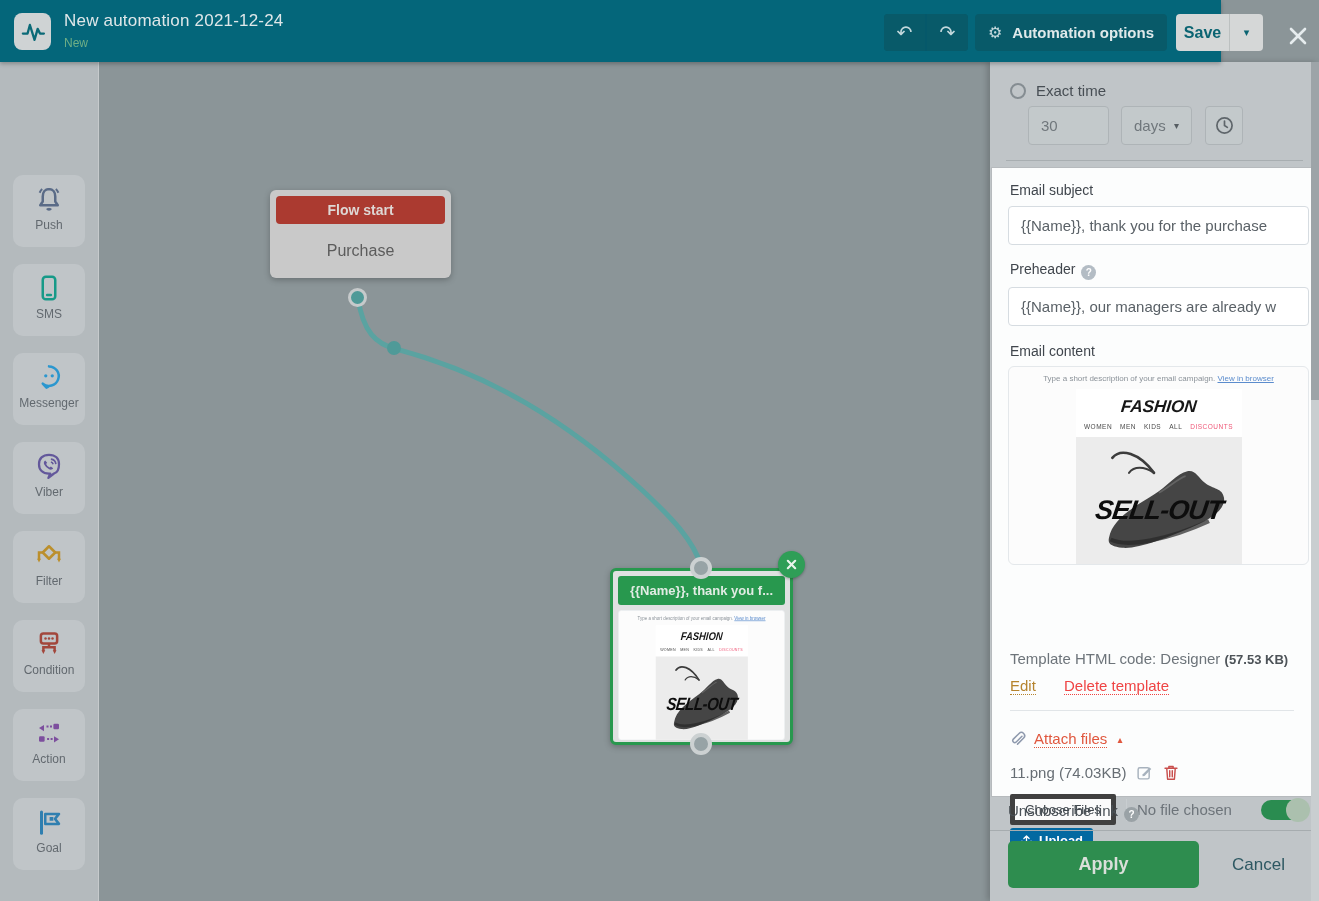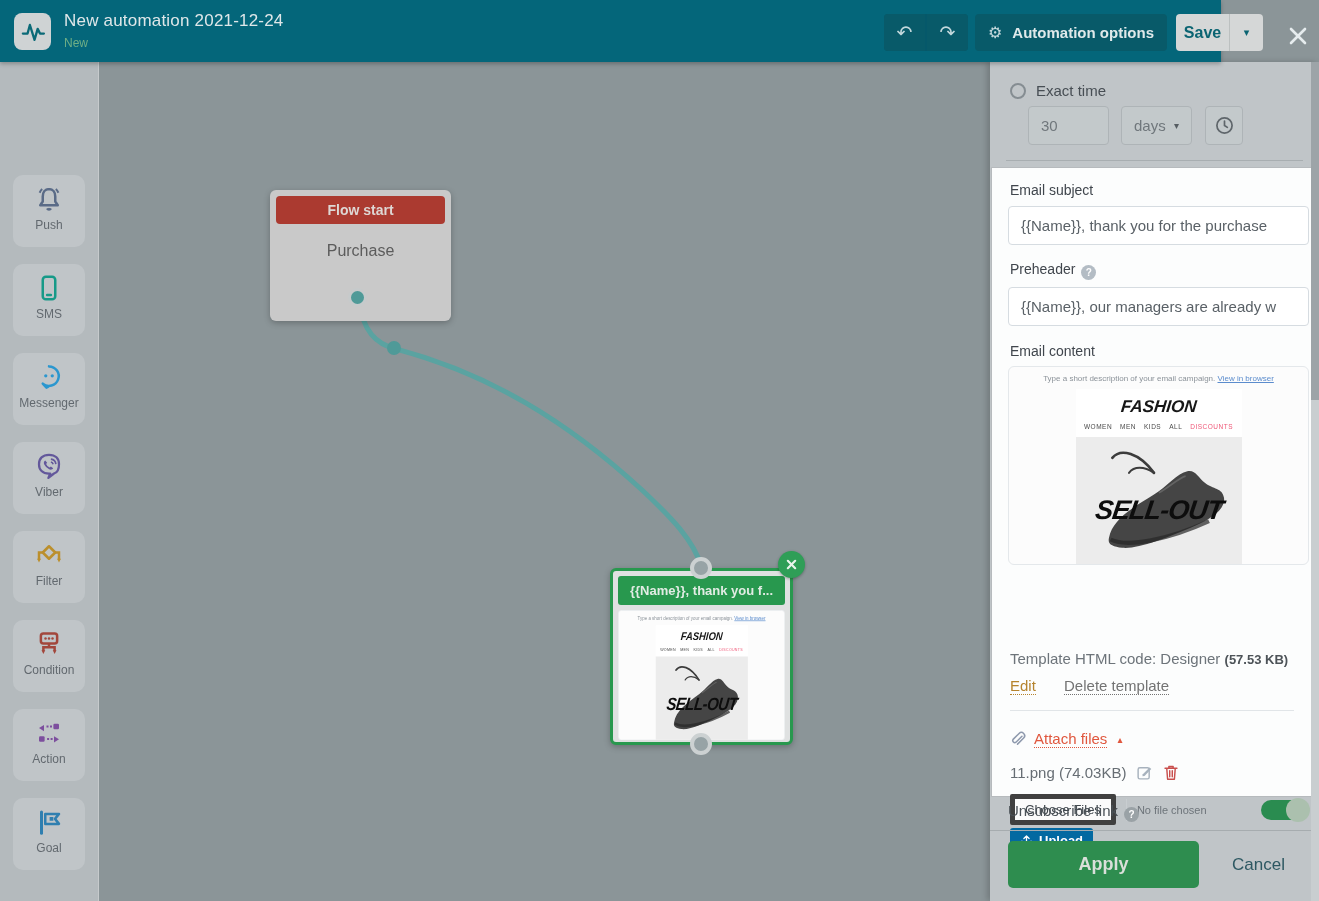--- a/index.html
+++ b/index.html
@@ -26,21 +26,21 @@
 
   
   .sidebar { position:absolute; left:0; top:62px; width:99px; height:839px; background:#b4babd; border-right:1px solid #c6cacc; z-index:10; }
   .side-item { position:absolute; left:13px; width:72px; height:72px; background:#c0c5c8; border-radius:10px; cursor:pointer; display:flex; flex-direction:column; align-items:center; justify-content:flex-start; padding-top:9px; }
   .side-item .lbl { font-size:12px; color:#62696f; margin-top:4px; }
   .side-item svg { width:30px; height:30px; }
 
   
   .edge-svg { position:absolute; left:0; top:0; width:1319px; height:901px; z-index:5; pointer-events:none; }
   .node { position:absolute; border-radius:6px; box-shadow:0 2px 6px rgba(0,0,0,.25); z-index:6; }
-  .node-flowstart { left:270px; top:190px; width:181px; height:131px; background:#c9c9c9; }
+  .node-flowstart { left:270px; top:190px; width:181px; height:88px; background:#c9c9c9; }
   .node-flowstart .nhead { margin:6px; height:28px; background:#ab3a30; border-radius:4px; color:#ded7d4; font-weight:bold; font-size:14px; display:flex; align-items:center; justify-content:center; }
   .node-flowstart .nbody { text-align:center; margin-top:18px; font-size:16px; color:#5c5c5c; }
   .node-email { left:610px; top:568px; width:183px; height:177px; background:#dfe1e1; border:3px solid #28984e; }
   .node-email .nhead { margin:5px; height:29px; background:#28984e; border-radius:3px; color:#e2ece4; font-weight:bold; font-size:13px; display:flex; align-items:center; justify-content:center; overflow:hidden; white-space:nowrap; }
   .mini-wrap { position:absolute; left:5px; top:39px; width:167px; height:130px; overflow:hidden; }
   .mini-wrap .email-preview { transform:scale(.555,.655); transform-origin:0 0; }
   .connector { position:absolute; border-radius:50%; z-index:8; }
   .conn-flow-bottom { left:348px; top:288px; width:19px; height:19px; background:#4f9a98; border:3px solid #c6cacb; }
   .conn-mid { left:387px; top:341px; width:14px; height:14px; background:#4f9a98; }
   .conn-email-top { left:690px; top:557px; width:22px; height:22px; background:#97a3a6; border:4px solid #ccd1d2; }
@@ -79,31 +79,31 @@
   .white-section { position:absolute; left:2px; top:106px; width:319px; height:628px; background:#fcfdfd; box-shadow:0 0 0 1px rgba(0,0,0,.05); }
   .ws-label { position:absolute; left:18px; font-size:14px; color:#40464d; font-weight:500; }
   .panel-input { position:absolute; left:16px; width:301px; height:39px; background:#fff; border:1px solid #d6dce1; border-radius:4px; font-size:15px; color:#5a6167; font-family:inherit; padding:0 48px 0 12px; overflow:hidden; white-space:nowrap; display:flex; align-items:center; }
   .help-dot { display:inline-flex; width:15px; height:15px; border-radius:50%; background:#b3bcc4; color:#fdfdfd; font-size:10px; font-weight:bold; align-items:center; justify-content:center; vertical-align:-2px; margin-left:6px; }
 
   .tpl-line { position:absolute; left:18px; top:482px; font-size:15px; color:#6d747a; }
   .tpl-size { font-size:13px; color:#4d5358; font-weight:bold; }
   .dotted-link { text-decoration:none; border-bottom:1px dotted currentColor; cursor:pointer; }
   .link-row { position:absolute; left:18px; top:509px; font-size:15px; }
   .edit-link { color:#b5832d; margin-right:24px; }
-  .del-link { color:#737373;text-align:center; }
+  .del-link { color:#ef4444;text-align:center; }
   .ws-divider { position:absolute; left:18px; top:542px; width:284px; border-top:1px solid #e1e5e8; }
   .attach-row { position:absolute; left:16px; top:562px; display:flex; align-items:center; gap:8px; font-size:15px; }
   .attach-link { color:#e0573e; }
   .attach-caret { color:#e0573e; font-size:10px; margin-left:2px; }
   .file-row { position:absolute; left:18px; top:596px; display:flex; align-items:center; gap:10px; font-size:15px; color:#676e74; }
   .icon-btn { background:none; border:none; cursor:pointer; padding:0; display:flex; }
   .choose-row { position:absolute; left:18px; top:626px; display:flex; align-items:center; gap:10px; }
   .choose-btn { border:5px solid #404040; background:#fbfbfb; border-radius:2px; font-size:13px; color:#3f464c; font-family:inherit; padding:3px 10px; cursor:pointer; }
   .choose-sep { width:1px; height:22px; background:#c8cdd0; }
-  .nofile { font-size:11px; color:#6d747a; }
+  .nofile { font-size:15px; color:#6d747a; }
   .upload-btn { position:absolute; left:18px; top:660px; height:24px; background:#0369a1; border:none; border-radius:3px; color:#fdfefe; font-weight:bold; font-size:13px; font-family:inherit; display:flex; align-items:center; gap:6px; padding:0 10px; cursor:pointer; }
 
   .unsub-row { position:absolute; left:18px; top:740px; font-size:15px; color:#4b5258; }
   .unsub-row .help-dot { background:#9aa2a6; }
   .toggle { position:absolute; left:271px; top:738px; width:46px; height:20px; border-radius:10px; background:#2a8c50; cursor:pointer; }
   .toggle .knob { position:absolute; left:25px; top:-2px; width:24px; height:24px; border-radius:50%; background:#abc0ae; }
   .bottom-divider { position:absolute; left:0; top:768px; width:329px; border-top:1px solid #a6acaf; }
   .apply-btn { position:absolute; left:18px; top:779px; width:191px; height:47px; background:#2e8d4f; border:none; border-radius:5px; color:#dadfda; font-weight:bold; font-size:18px; font-family:inherit; cursor:pointer; }
   .cancel-btn { position:absolute; left:242px; top:793px; background:none; border:none; font-size:17px; color:#2d5862; font-family:inherit; cursor:pointer; }
 </style>

